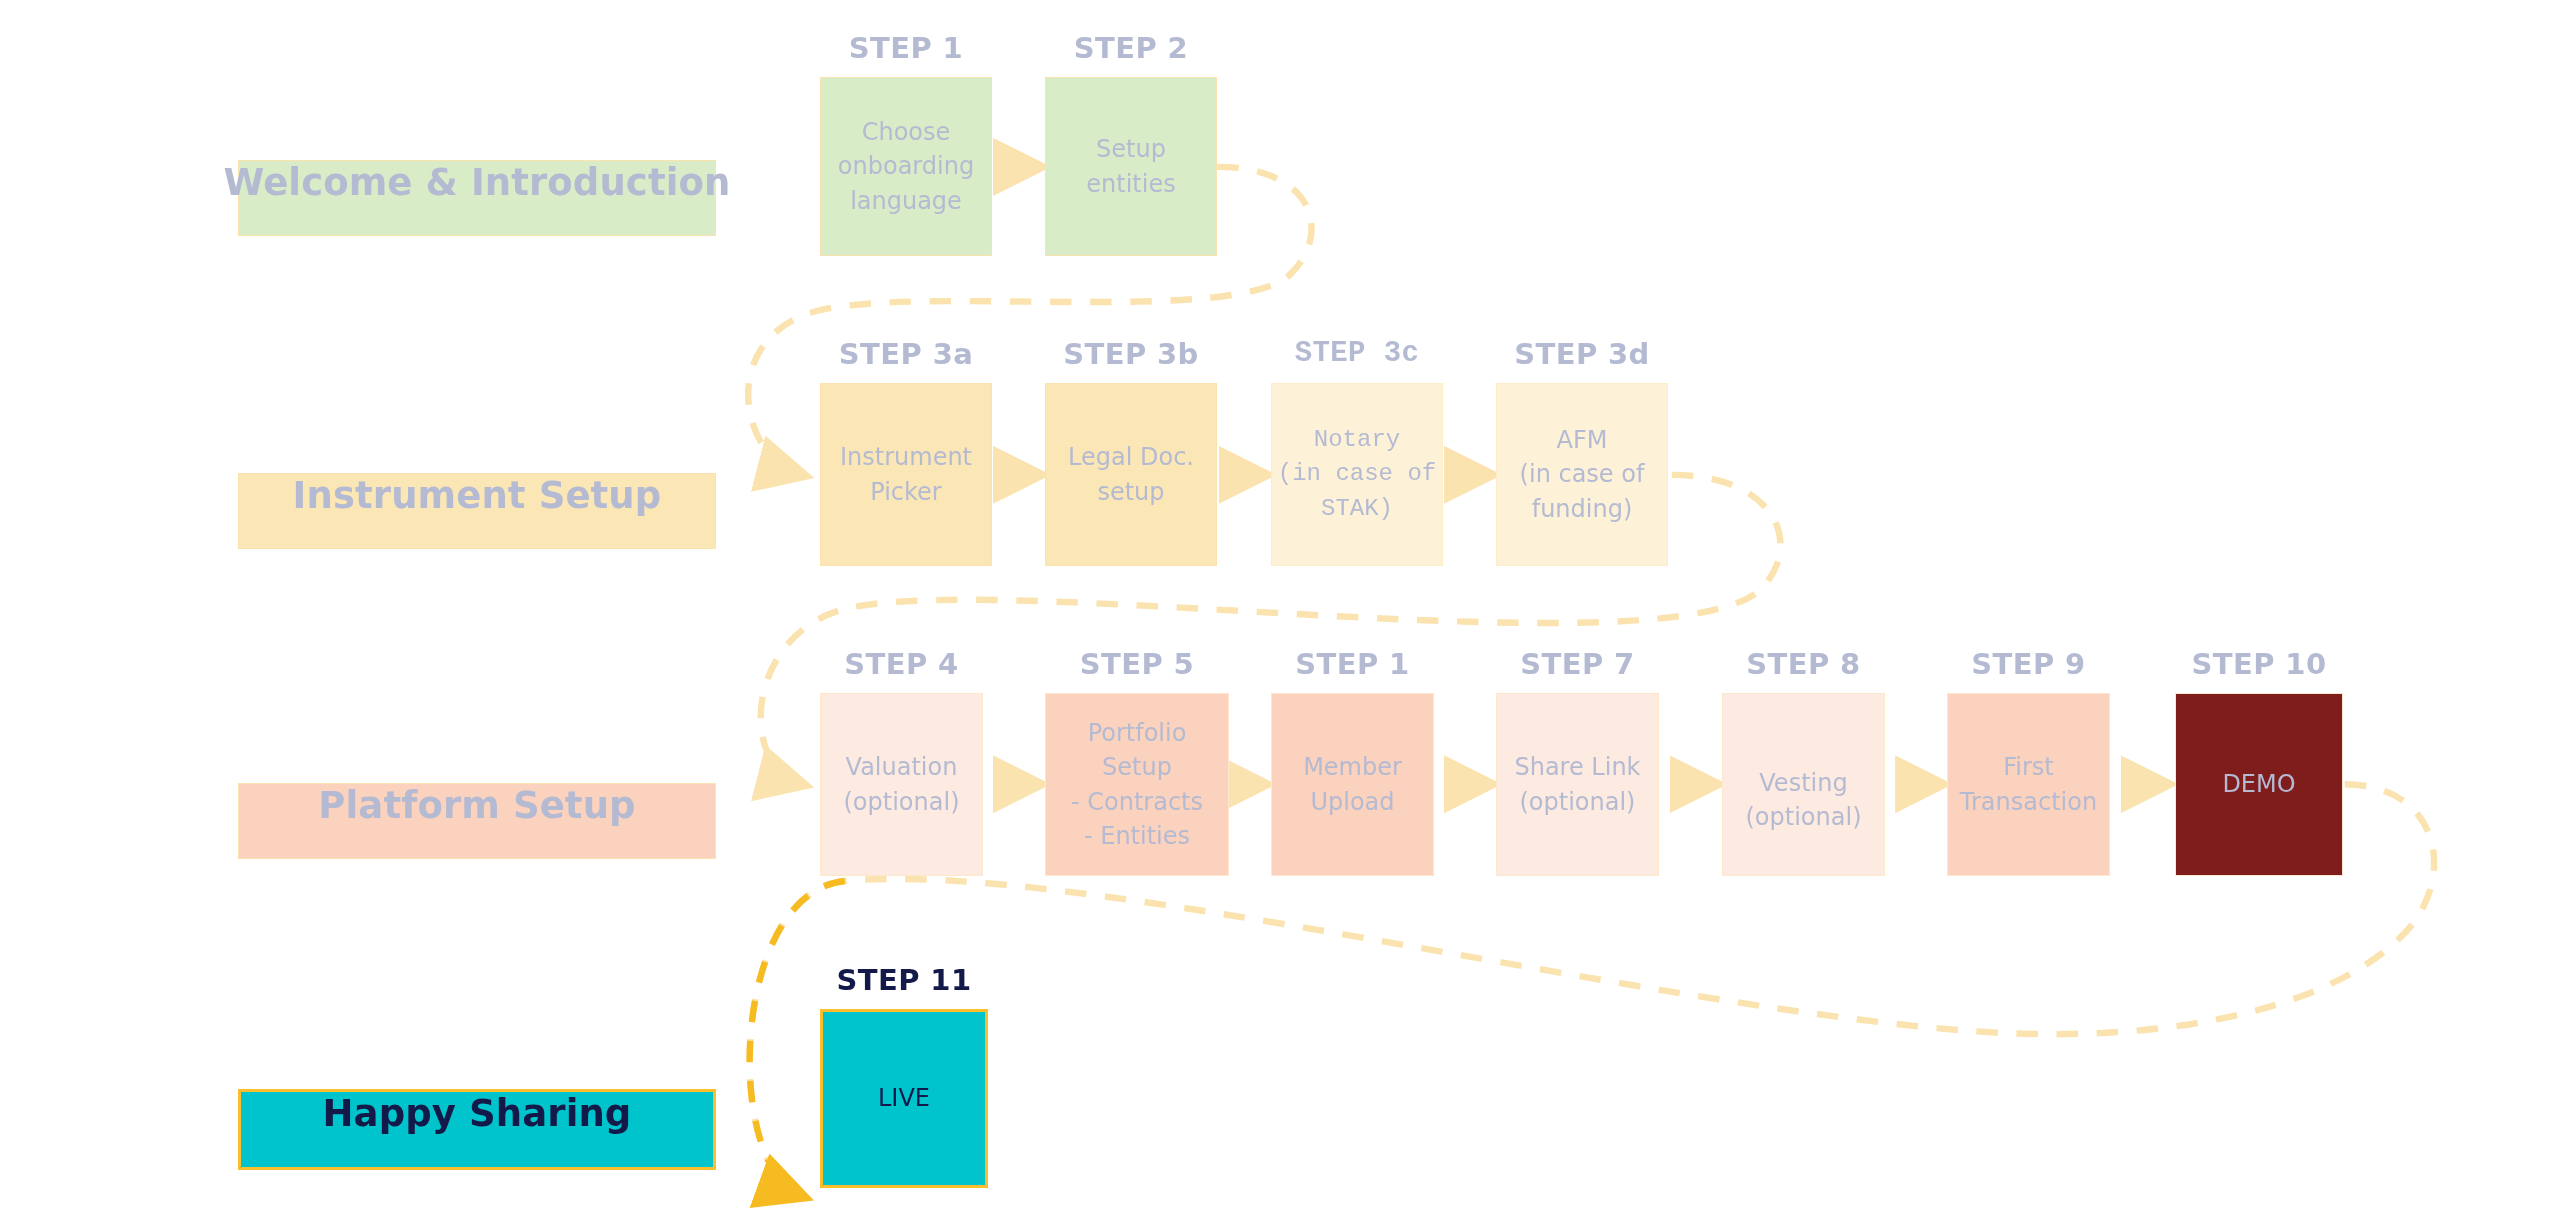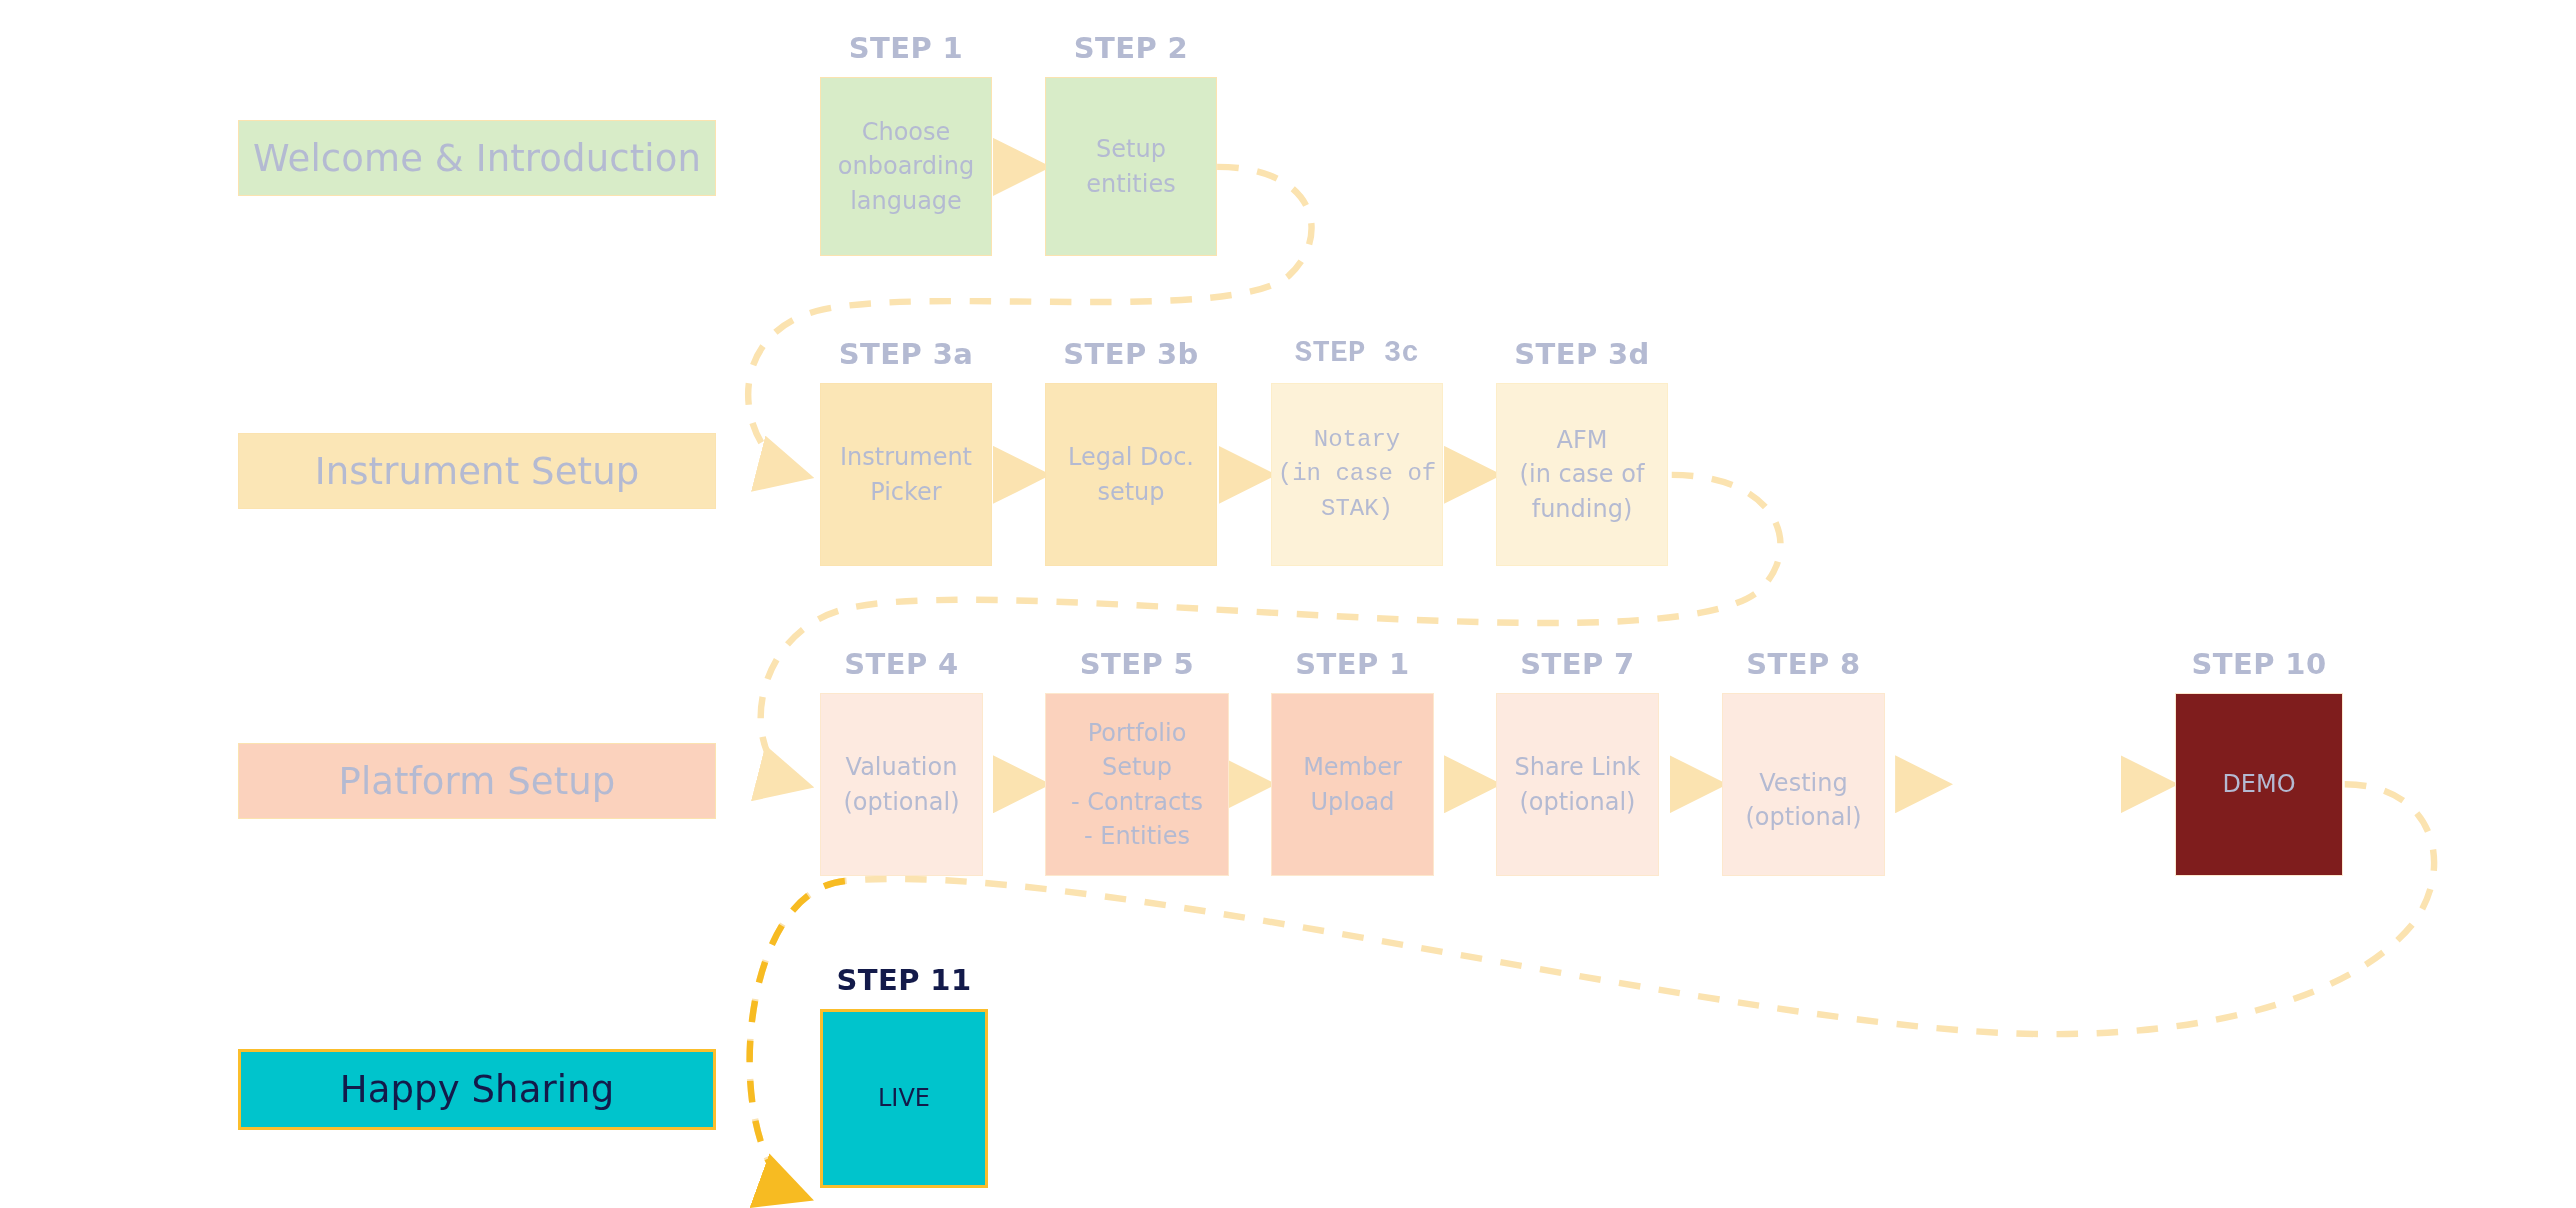--- a/index.html
+++ b/index.html
@@ -10,23 +10,24 @@
   }
   #stage{position:absolute;left:0;top:0;width:2576px;height:1209px;}
 
   
   #connectors{position:absolute;left:0;top:0;width:2576px;height:1209px;z-index:1;}
 
   
   .phase{
     position:absolute;z-index:3;
     box-sizing:border-box;
-    display:flex;align-items:center;justify-content:center;
-    font-weight:400;letter-spacing:0.1px;
+    display:flex;justify-content:center;
+    font-weight:700;letter-spacing:0.1px;
     white-space:nowrap;
+    margin-top:40px;
   }
   .phase .ptext{pointer-events:none;}
 
   
   .step{position:absolute;z-index:3;}
   .step-label{
     position:absolute;left:0;width:100%;
     text-align:center;
     font-weight:700;
     font-size:29px;
@@ -193,20 +194,27 @@
   </div>
 
   <div class="step" style="left:1722px;top:693px;width:163px;height:183px;">
     <div class="step-label" style="top:-46px;color:#b4bad2;">STEP 8</div>
     <div class="step-box" style="background:#fdeae0;border:1.4px solid #fde8cd;">
       <span class="btext" style="color:#b4bad2;font-size:24px;margin-top:31px;">Vesting
 (optional)</span>
     </div>
   </div>
 
+  <div class="step" style="left:1947px;top:693px;width:163px;height:183px;">
+    <div class="step-label" style="top:-46px;color:#b4bad2;">STEP 9</div>
+    <div class="step-box" style="background:#fbd2bd;border:1.4px solid #fde8cd;">
+      <span class="btext" style="color:#b4bad2;font-size:24px;">First
+Transaction</span>
+    </div>
+  </div>
 
   <div class="step" style="left:2175px;top:693px;width:168px;height:183px;">
     <div class="step-label" style="top:-46px;color:#b4bad2;">STEP 10</div>
     <div class="step-box" style="background:#7f1d1d;border:1.4px solid #fde8cd;text-align:center;">
       <span class="btext" style="color:#b4bad2;font-size:24px;">DEMO</span>
     </div>
   </div>
 
   <div class="step" style="left:820px;top:1009px;width:168px;height:179px;">
     <div class="step-label" style="top:-46px;color:#131a4a;">STEP 11</div>

